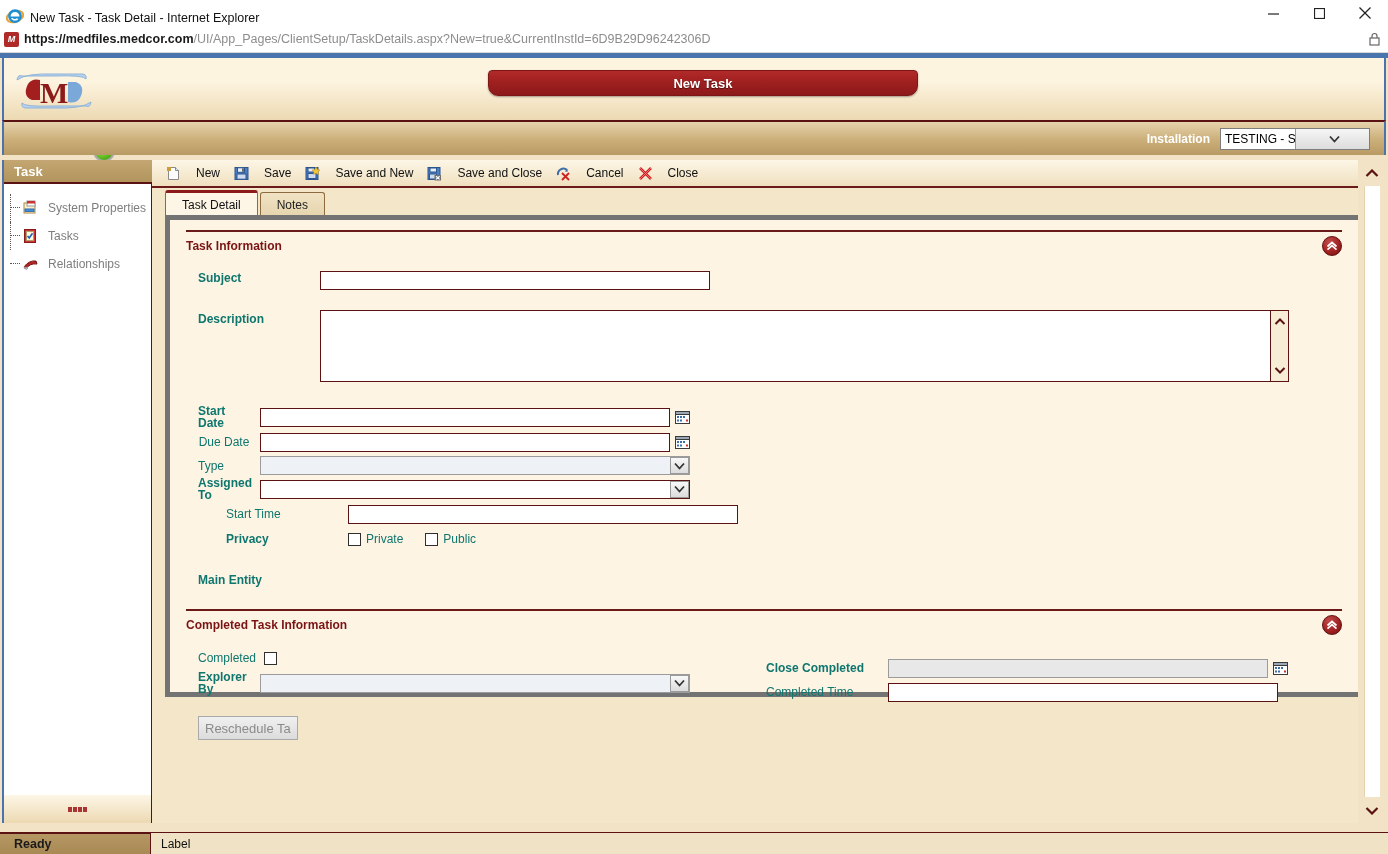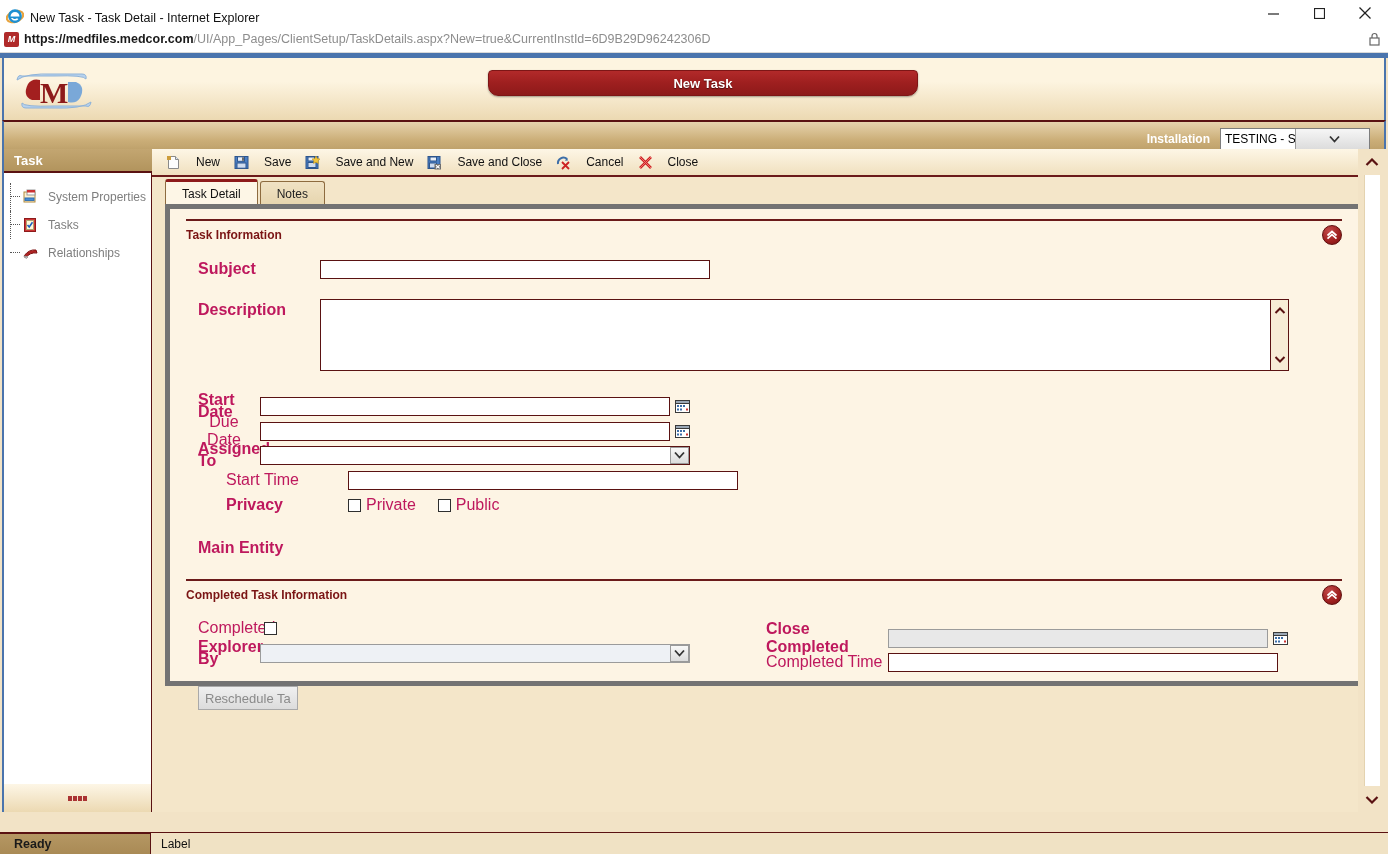--- a/index.html
+++ b/index.html
@@ -92,21 +92,21 @@
   }
   .instsel span{ padding-left:4px; overflow:hidden; text-overflow:clip; flex:1;}
   .selarrow{
     width:19px;height:20px;flex:none;
     background:linear-gradient(to bottom,#f6f6f6,#dcdcdc);
     border-left:1px solid #9a9a9a;
     display:flex;align-items:center;justify-content:center;
   }
 
   
-  .bodyrow{ position:absolute; left:2px; top:91px; width:1384px; height:663px; }
+  .bodyrow{ position:absolute; left:2px; top:102px; width:1384px; height:663px; }
 
   
   .side{
     position:absolute; left:0; top:0; width:150px; height:663px;
     border-left:2px solid #4a74ad;
   }
   .side-title{
     height:24px;
     background:linear-gradient(to bottom,#c3a671 0%, #b2945d 100%);
     color:#fff; font-weight:bold; font-size:13px;
@@ -168,21 +168,21 @@
     margin:10px 16px 0 16px; border-top:2px solid #6b1a1a; padding-top:7px;
     font-size:12px; font-weight:bold; color:#7a1414; position:relative;
   }
   .collapse{
     position:absolute; right:0; top:4px; width:20px;height:20px;border-radius:50%;
     background:radial-gradient(circle at 35% 28%, #c24a4a 0%, #9e1f1f 60%, #751212 100%);
     border:1px solid #5d0e0e;
     display:flex;align-items:center;justify-content:center;
   }
   .frow{ display:flex; align-items:flex-start; }
-  .flabel{ font-size:16px; color:#be185d; }
+  .flabel{ font-size:12px; color:#0f766e; }
   .flabel.b{ font-weight:bold; }
   .inp{
     border:1px solid #5a1212; background:#fff; height:19px;
   }
   .inp.dis{ background:#e8e8e8; border:1px solid #9b9b9b;}
   .sel{
     height:19px; background:#fff; border:1px solid #5a1212; display:flex; align-items:stretch;
   }
   .sel.dis{ background:#eef1f5; border:1px solid #9b9b9b;}
   .sel .arw{
@@ -506,20 +506,31 @@
                         <rect x="2" y="6" width="2" height="2"></rect>
                         <rect x="5" y="6" width="2" height="2"></rect>
                         <rect x="8" y="6" width="2" height="2"></rect>
                         <rect x="2" y="9.5" width="2" height="2"></rect>
                         <rect x="5" y="9.5" width="2" height="2"></rect>
                       </g>
                   <rect x="11" y="9.5" width="2" height="2" fill="#cc3333"></rect>
                 </svg>
               </span>
             </div>
+            <div class="frow" style="align-items:center;height:23px;">
+              <span class="flabel" style="width:52px;">Type</span>
+              <div class="sel dis" style="width:430px;margin-left:10px;">
+                <span style="padding-left:4px;"></span>
+                <span class="arw">
+                  <svg width="11" height="8" viewBox="0 0 11 8">
+                        <path d="M1 1.5 L5.5 6.5 L10 1.5" fill="none" stroke="#333" stroke-width="1.8"></path>
+                      </svg>
+                </span>
+              </div>
+            </div>
             <div class="frow" style="align-items:center;height:24px;">
               <span class="flabel b" style="width:52px;line-height:12px;">Assigned To</span>
               <div class="sel" style="width:430px;margin-left:10px;">
                 <span style="padding-left:4px;"></span>
                 <span class="arw">
                   <svg width="11" height="8" viewBox="0 0 11 8">
                         <path d="M1 1.5 L5.5 6.5 L10 1.5" fill="none" stroke="#333" stroke-width="1.8"></path>
                       </svg>
                 </span>
               </div>

